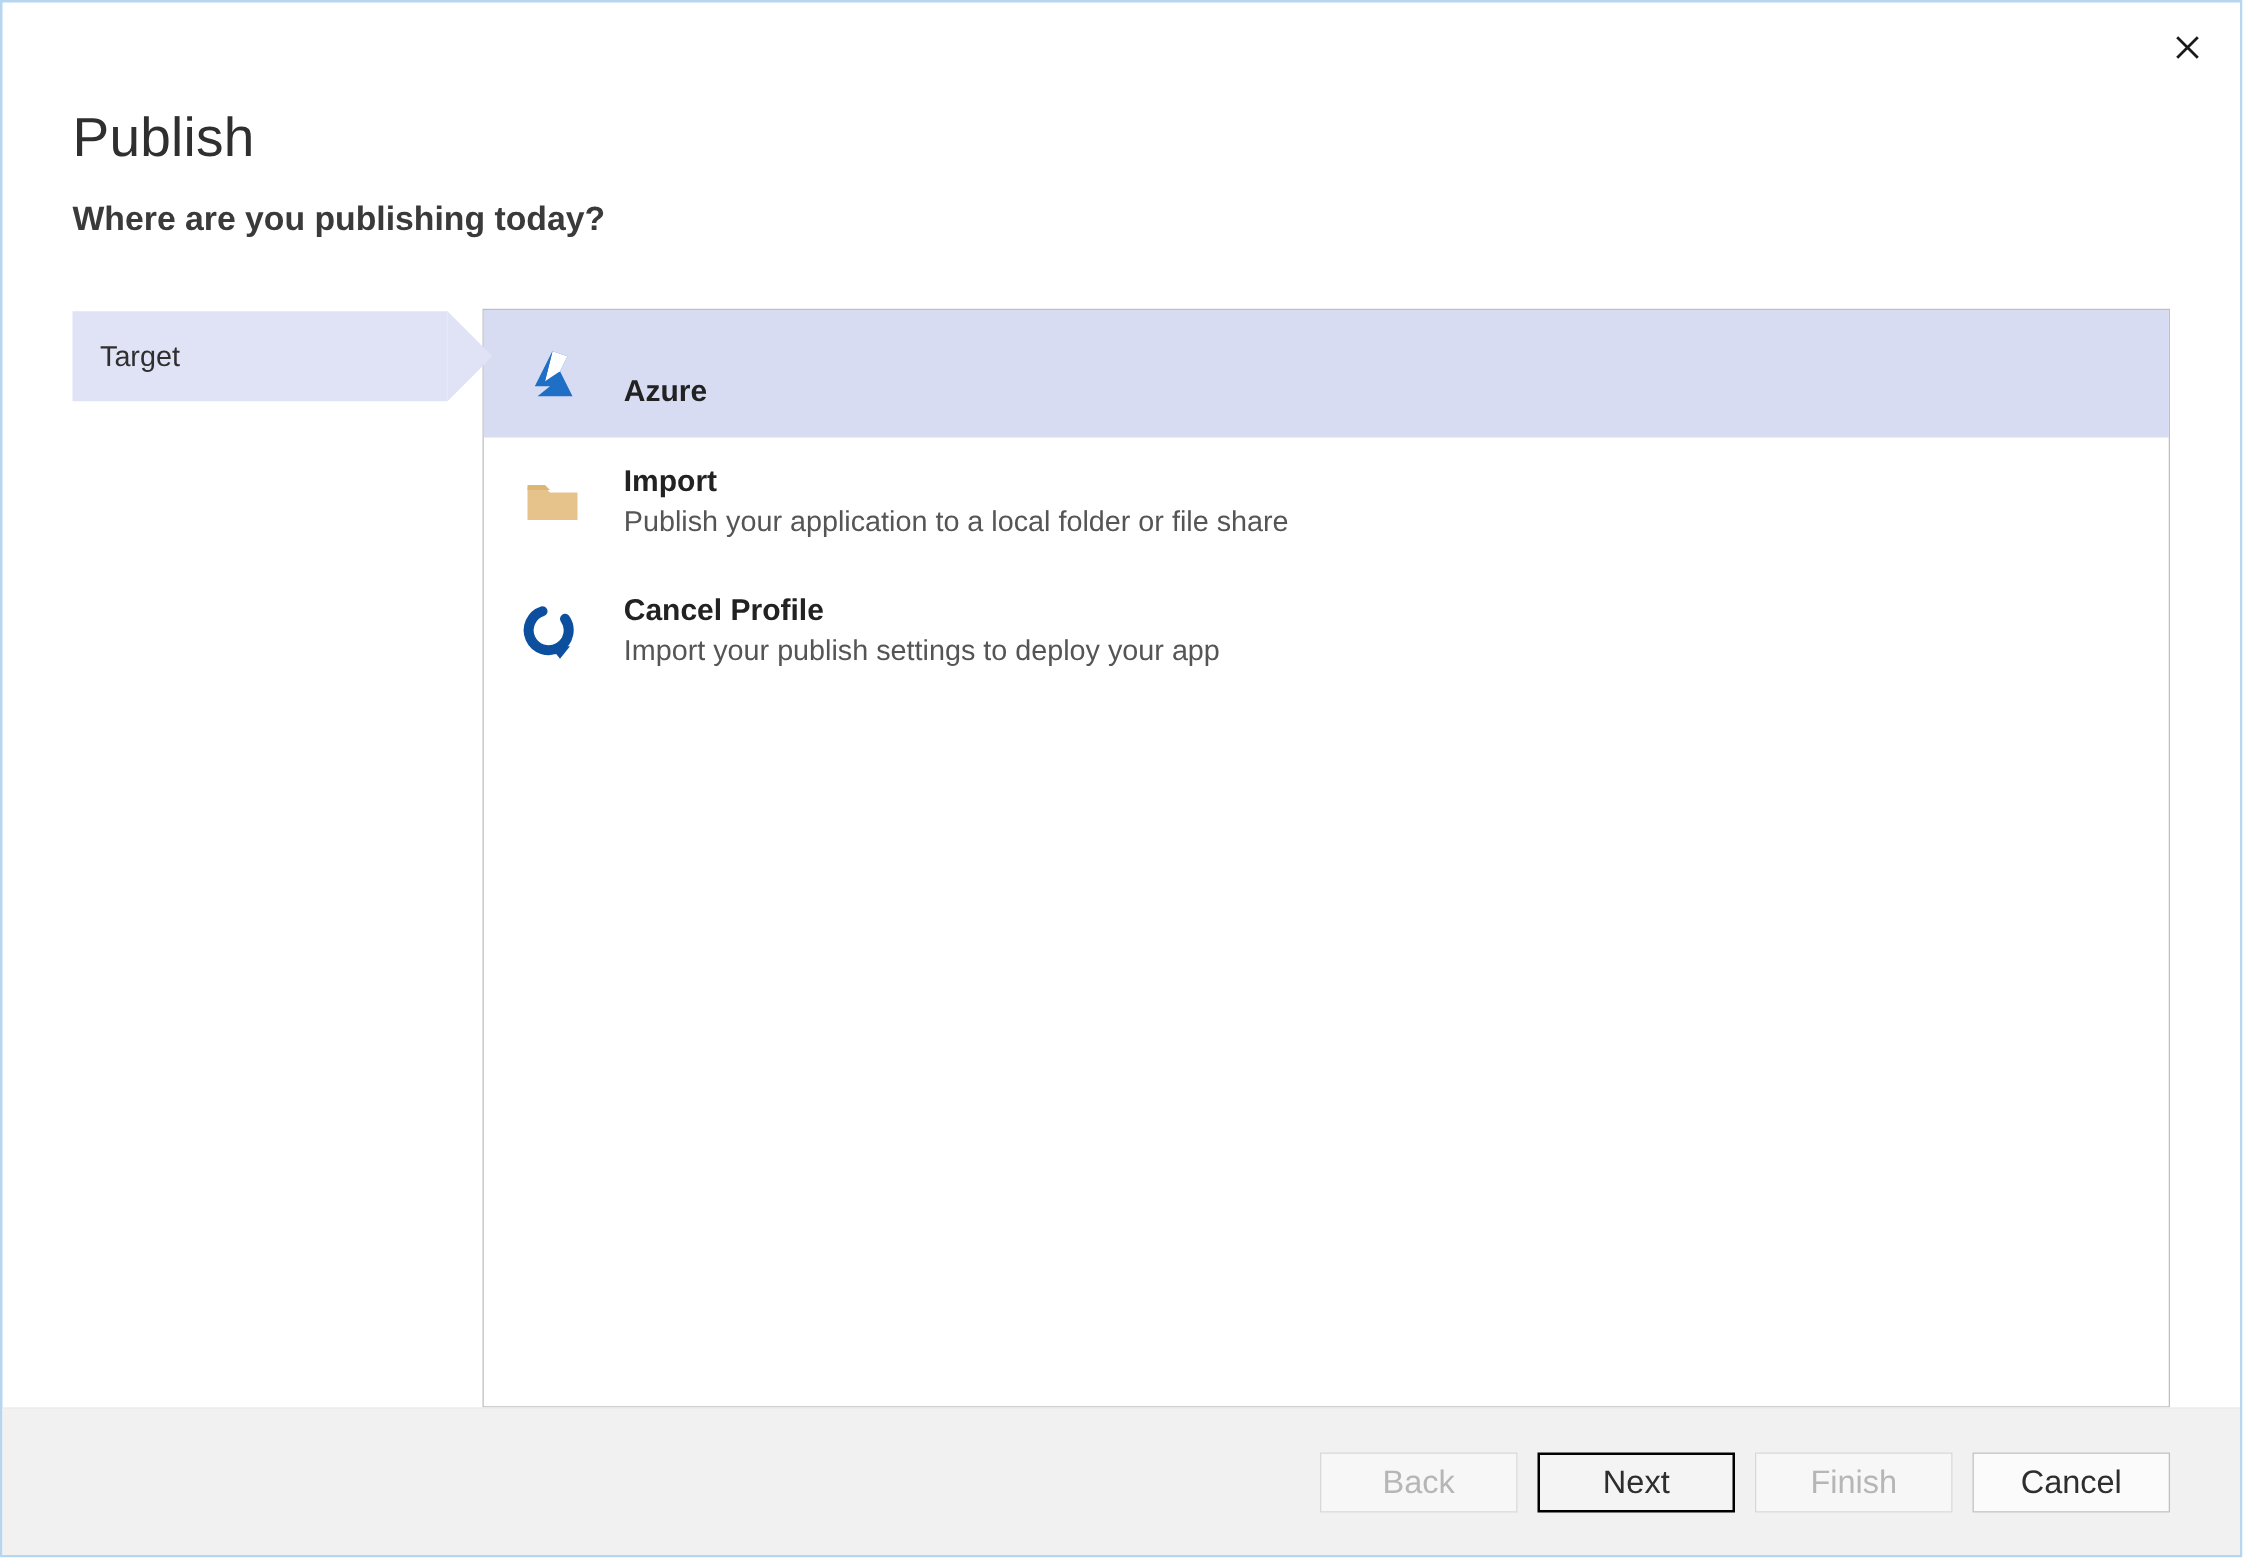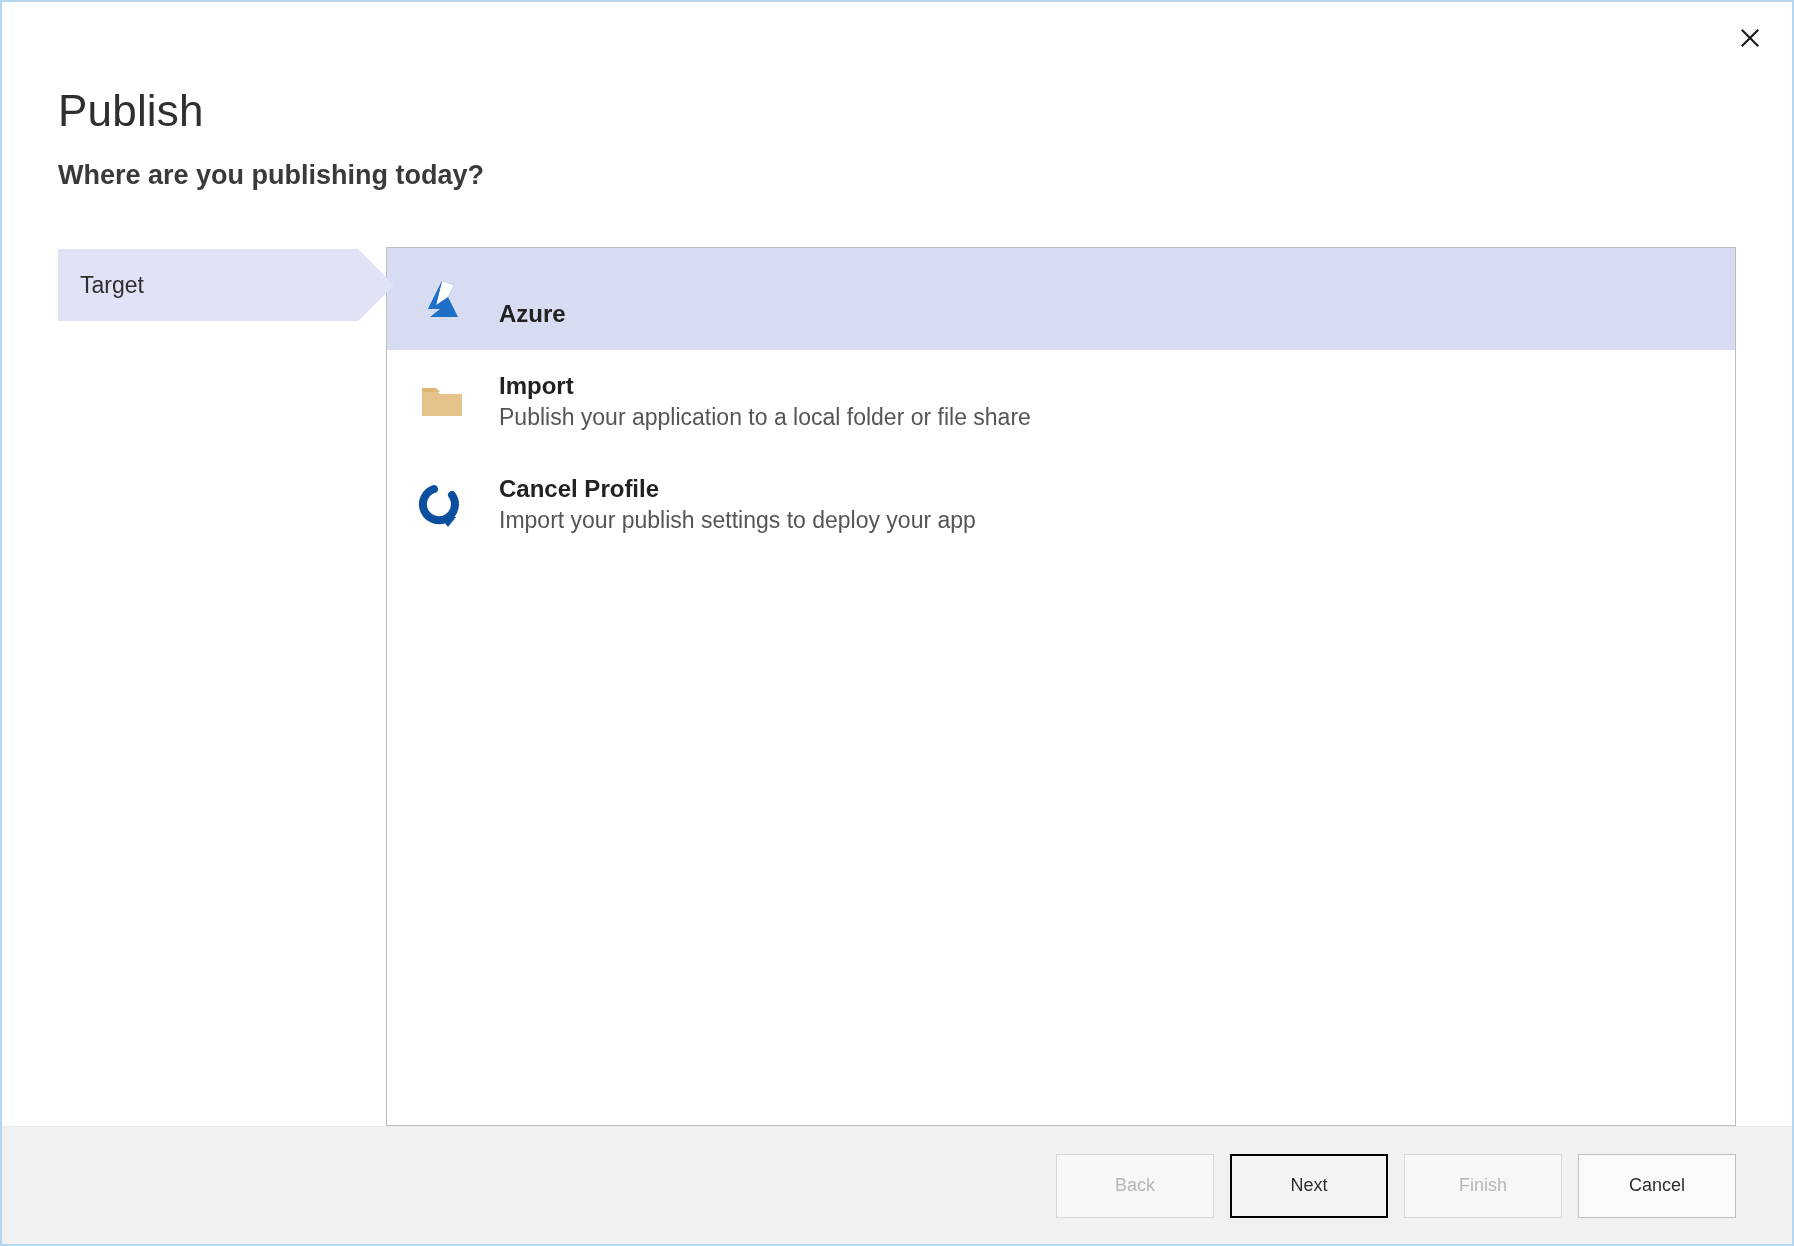--- a/index.html
+++ b/index.html
@@ -127,24 +127,24 @@
     background: #f1f1f1;
     border-top: 1px solid #eaeaea;
     display: flex;
     align-items: center;
     justify-content: flex-end;
     padding-right: 56px;
     gap: 16px;
   }
   .btn {
     min-width: 158px;
-    height: 64px;
+    height: 48px;
     border: 1px solid #bfbfbf;
     background: #fbfbfb;
-    font-size: 18px;
+    font-size: 26px;
     color: #2e2e2e;
     display: flex;
     align-items: center;
     justify-content: center;
     cursor: pointer;
   }
   .btn.disabled {
     color: #b6b6b6;
     background: #f7f7f7;
     border-color: #d8d8d8;

